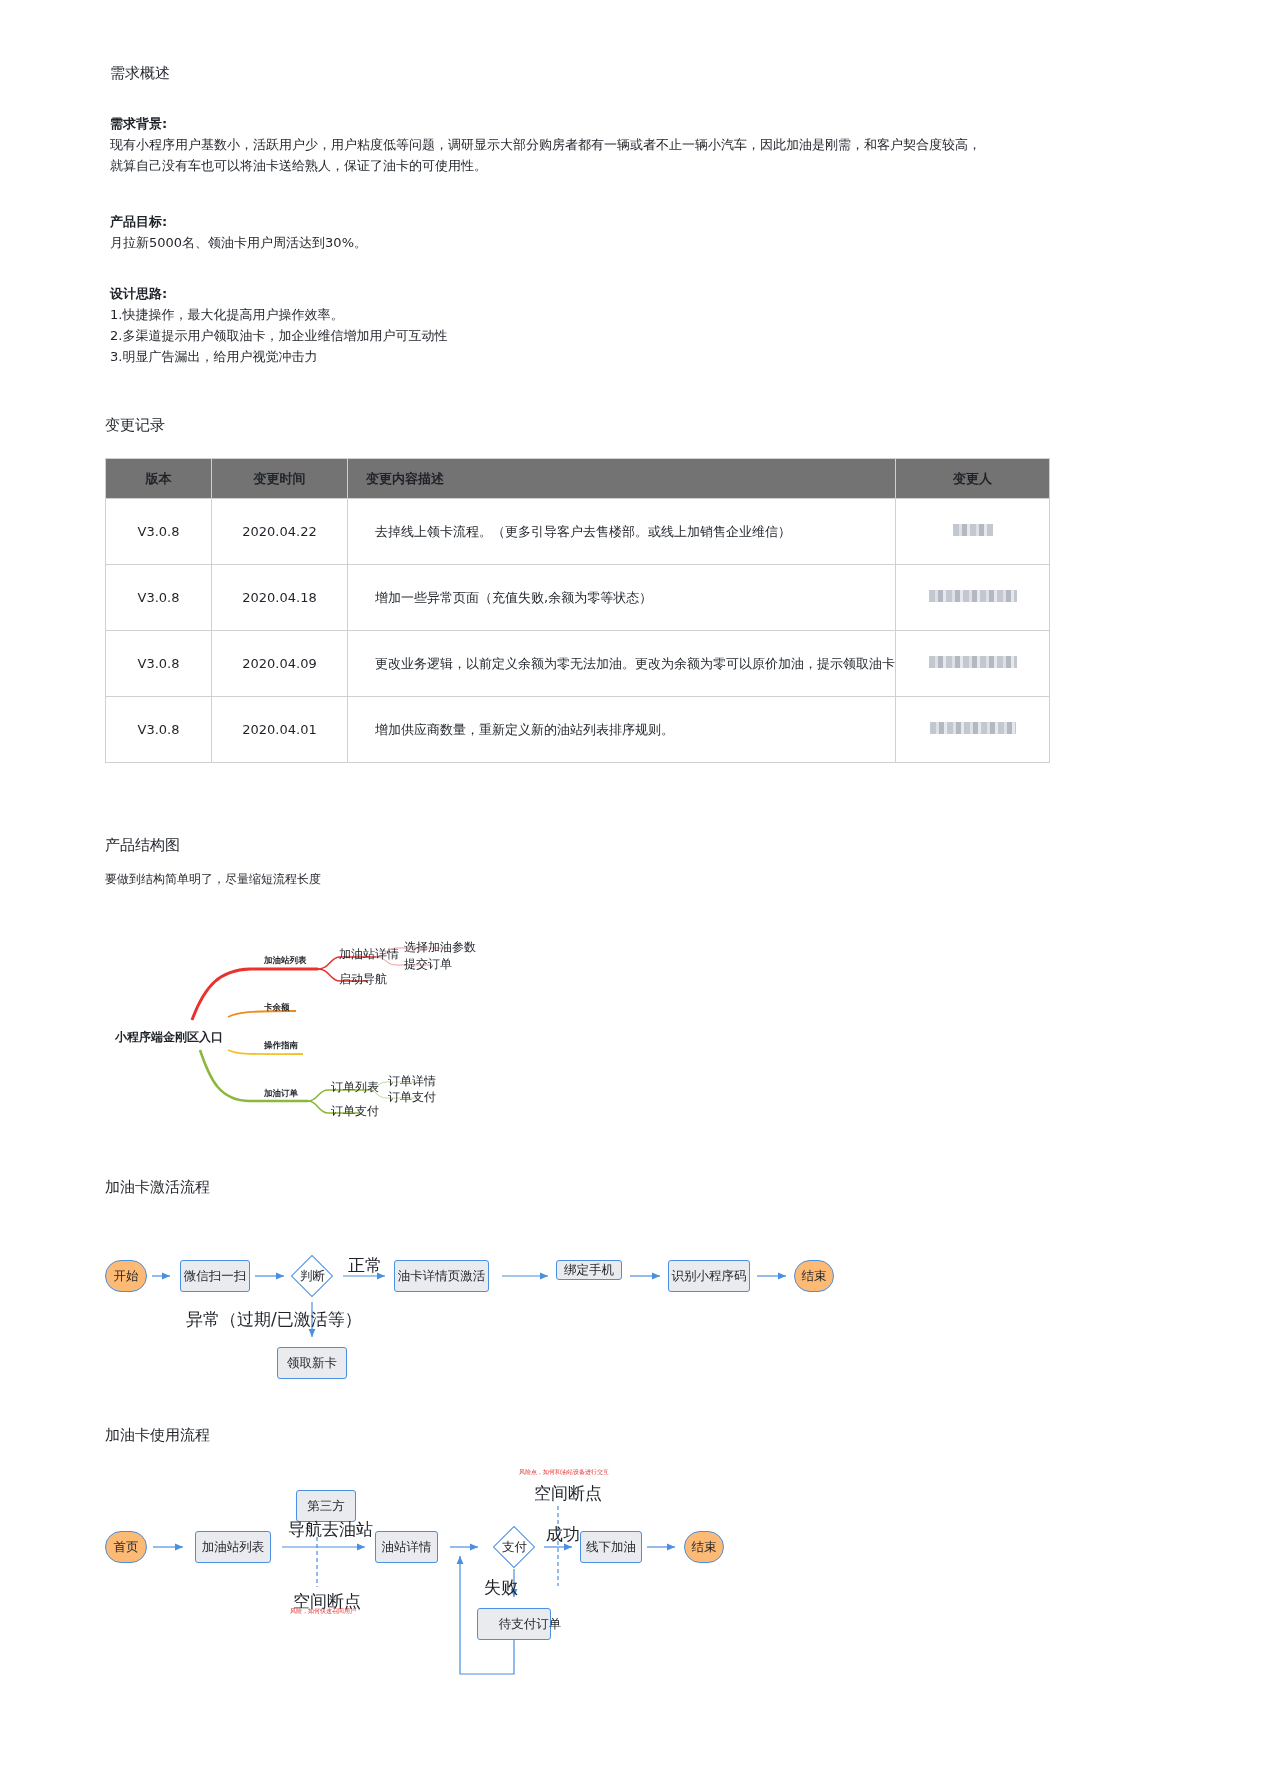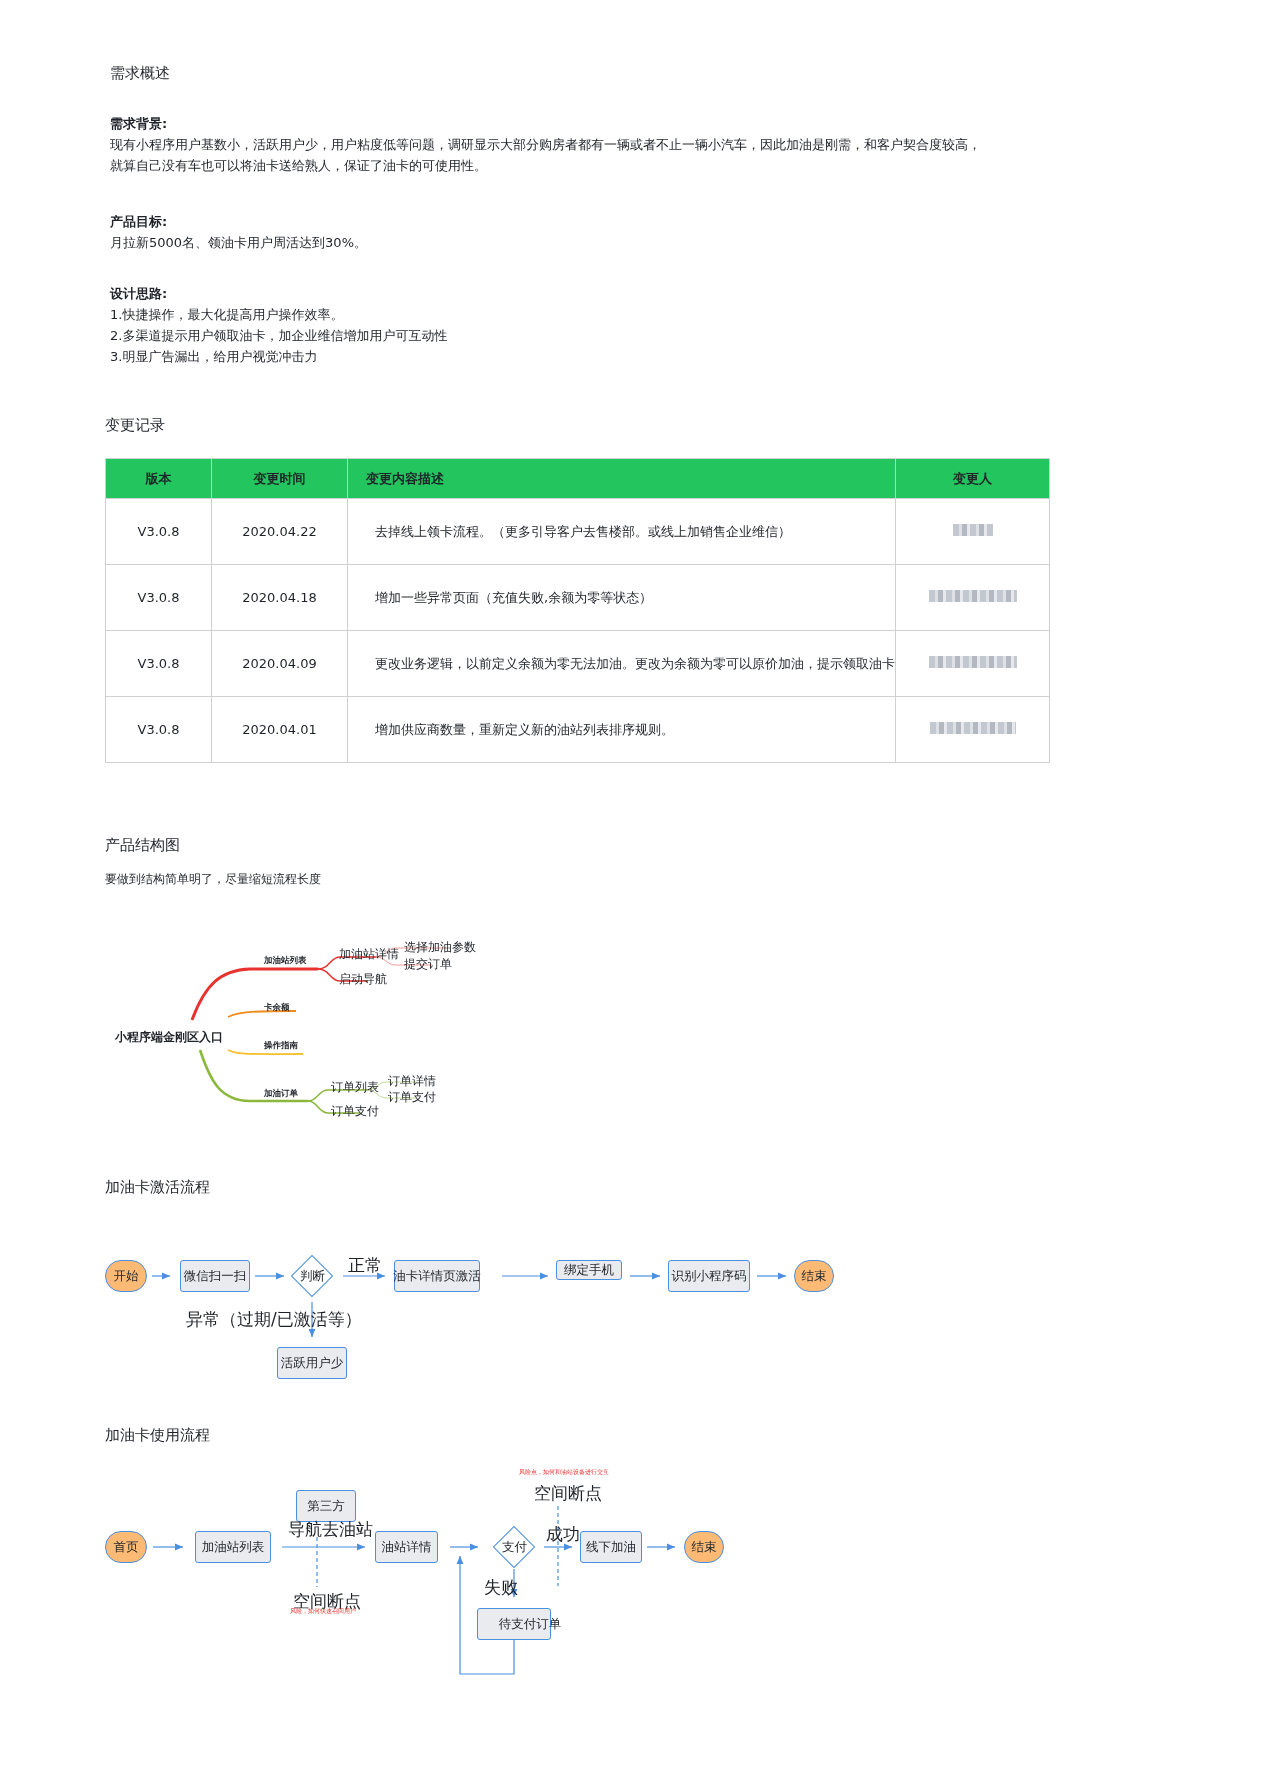--- a/index.html
+++ b/index.html
@@ -6,21 +6,21 @@
   html, body { width: 1280px; height: 1791px; background: #ffffff; }
   body { font-family: "DejaVu Sans", "Liberation Sans", sans-serif; color: #1f2329; position: relative; overflow: hidden; }
   .abs { position: absolute; }
   .h2 { font-size: 15px; font-weight: 500; color: #1f2329; }
   .label { font-size: 13px; font-weight: 700; color: #1f2329; }
   .para { font-size: 13px; color: #1f2329; line-height: 21px; }
 
   
   .tbl { position: absolute; left: 105px; top: 458px; width: 945px; border-collapse: collapse; font-size: 13px; }
   .tbl th, .tbl td { border: 1px solid #d0d0d0; }
-  .tbl th { background: #22c55e; height: 40px; font-weight: 700; color: #1f2329; }
+  .tbl th { background: #737373; height: 40px; font-weight: 700; color: #1f2329; }
   .tbl td { height: 66px; color: #1f2329; }
   .c-ver { width: 106px; text-align: center; }
   .c-time { width: 136px; text-align: center; }
   .c-desc { text-align: left; padding-left: 18px; }
   .c-auth { width: 154px; text-align: center; }
   .blur { display: inline-block; height: 12px; background: repeating-linear-gradient(90deg, #b9bec8 0 6px, #d8dbe1 6px 9px, #a6acb7 9px 14px, #e3e5ea 14px 17px); filter: blur(0.6px); opacity: 0.85; }
 
   
   .mm-text { position: absolute; font-size: 12px; color: #1f2329; white-space: nowrap; }
   .mm-l1 { font-size: 8.5px; font-weight: 700; }
@@ -143,26 +143,26 @@
     <line x1="502" y1="1276" x2="548" y2="1276" stroke="#4a8fe0" stroke-width="1.2" marker-end="url(#ah)"></line>
     <line x1="630" y1="1276" x2="660" y2="1276" stroke="#4a8fe0" stroke-width="1.2" marker-end="url(#ah)"></line>
     <line x1="757" y1="1276" x2="786" y2="1276" stroke="#4a8fe0" stroke-width="1.2" marker-end="url(#ah)"></line>
     <line x1="312" y1="1302" x2="312" y2="1337" stroke="#4a8fe0" stroke-width="1.2" marker-end="url(#ah)"></line>
   </svg>
   <div class="node pill" style="left:105px;top:1260px;width:42px;height:32px;">开始</div>
   <div class="node" style="left:180px;top:1260px;width:70px;height:32px;">微信扫一扫</div>
   <div class="diamond" style="left:297px;top:1261px;"></div>
   <div class="dtext" style="left:300px;top:1268px;">判断</div>
   <div class="flow-label" style="left:348px;top:1254px;">正常</div>
-  <div class="node" style="left:394px;top:1260px;width:86px;height:32px;">油卡详情页激活</div>
+  <div class="node" style="left:394px;top:1260px;width:95px;height:32px;">油卡详情页激活</div>
   <div class="node" style="left:556px;top:1260px;width:66px;height:20px;font-family:Liberation Mono, monospace;">绑定手机</div>
   <div class="node" style="left:668px;top:1260px;width:82px;height:32px;">识别小程序码</div>
   <div class="node pill" style="left:794px;top:1260px;width:40px;height:32px;">结束</div>
   <div class="flow-label" style="left:186px;top:1308px;">异常（过期/已激活等）</div>
-  <div class="node" style="left:277px;top:1347px;width:70px;height:32px;">活跃用户少</div>
+  <div class="node" style="left:277px;top:1347px;width:70px;height:32px;">领取新卡</div>
 </div>
 
 <div class="abs h2" style="left:105px;top:1426px;">加油卡使用流程</div>
 
 <div class="abs" style="left:0;top:0;width:1280px;height:1791px;">
   <svg class="overlay" width="1280" height="1791">
     <defs>
       <marker id="ah2" markerWidth="8" markerHeight="8" refX="7" refY="4" orient="auto">
           <path d="M0,1 L7,4 L0,7 Z" fill="#4a8fe0"></path>
         </marker>

